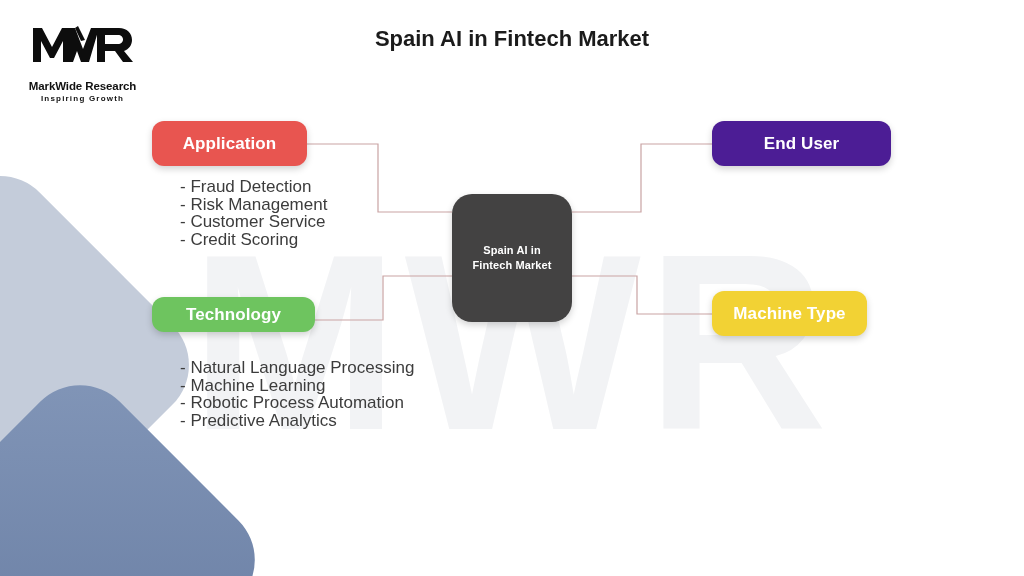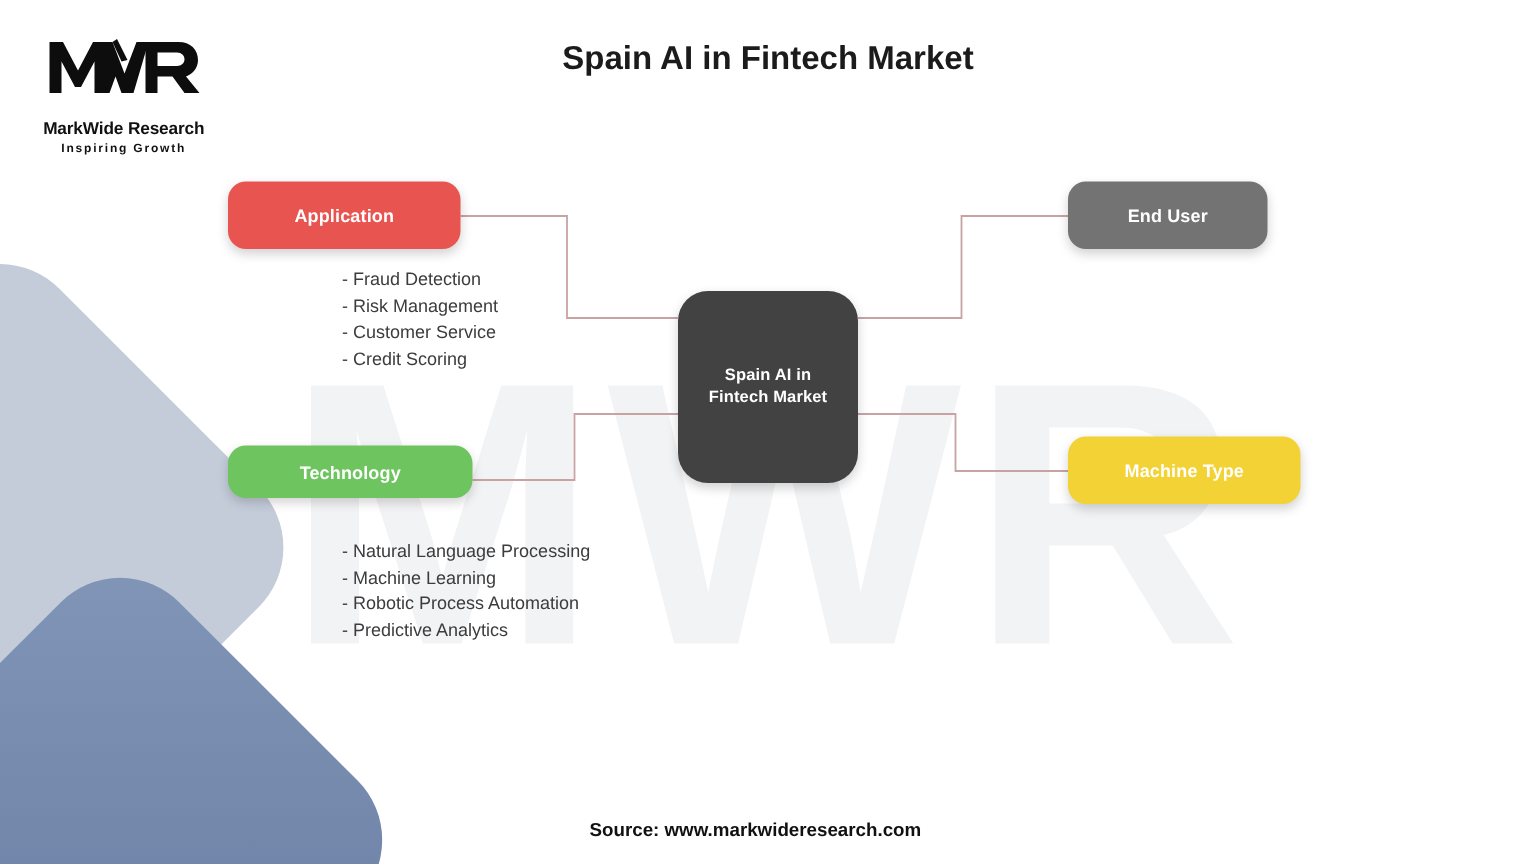--- a/index.html
+++ b/index.html
@@ -111,21 +111,21 @@
   
   .node {
     position: absolute;
     border-radius: 12px;
     display: flex;
     align-items: center;
     justify-content: center;
     box-shadow: 0 3px 7px rgba(0,0,0,0.18);
   }
   .node-label {
-    font-size: 12px;
+    font-size: 17px;
     font-weight: 700;
     color: #ffffff;
     text-align: center;
     letter-spacing: 0.1px;
   }
 
   .node-center {
     left: 452px;
     top: 194px;
     width: 120px;
@@ -134,30 +134,29 @@
     background: #434242;
   }
   .node-center .node-label {
     font-size: 11px;
     line-height: 1.35;
     padding: 0 10px;
   }
 
   .node-application { left: 152px; top: 121px;  width: 155px; height: 45px; background: #e85550; }
   .node-technology  { left: 152px; top: 297px;  width: 163px; height: 35px; background: #6ec45f; }
-  .node-enduser     { left: 712px; top: 121px;  width: 133px; height: 45px; background: #737373; align-items: center; }
+  .node-enduser     { left: 712px; top: 121px;  width: 179px; height: 45px; background: #4c1d95; align-items: center; }
   .node-servicetype { left: 712px; top: 291px;  width: 155px; height: 45px; background: #f2d234; }
 
   
   .item-list {
     position: absolute;
-    font-size: 12px;
+    font-size: 17px;
     color: #3c3c3c;
     line-height: 17.5px;
-    margin-left: 48px;
   }
   .item-list div { white-space: nowrap; }
 
   .list-application { left: 180px; top: 178px; }
   .list-technology  { left: 180px; top: 359px; }
   .list-enduser     { left: 740px; top: 173px; }
   .list-servicetype { left: 740px; top: 344px; }
 
   
   .footer-source {
@@ -243,15 +242,14 @@
   </div>
 
   <div class="node node-enduser">
     <span class="node-label">End User</span>
   </div>
 
   <div class="node node-servicetype">
     <span class="node-label">Machine Type</span>
   </div>
 
-  <div class="footer-source">Source: www.markwideresearch.com</div>
 
 </div>
 
 </body></html>

